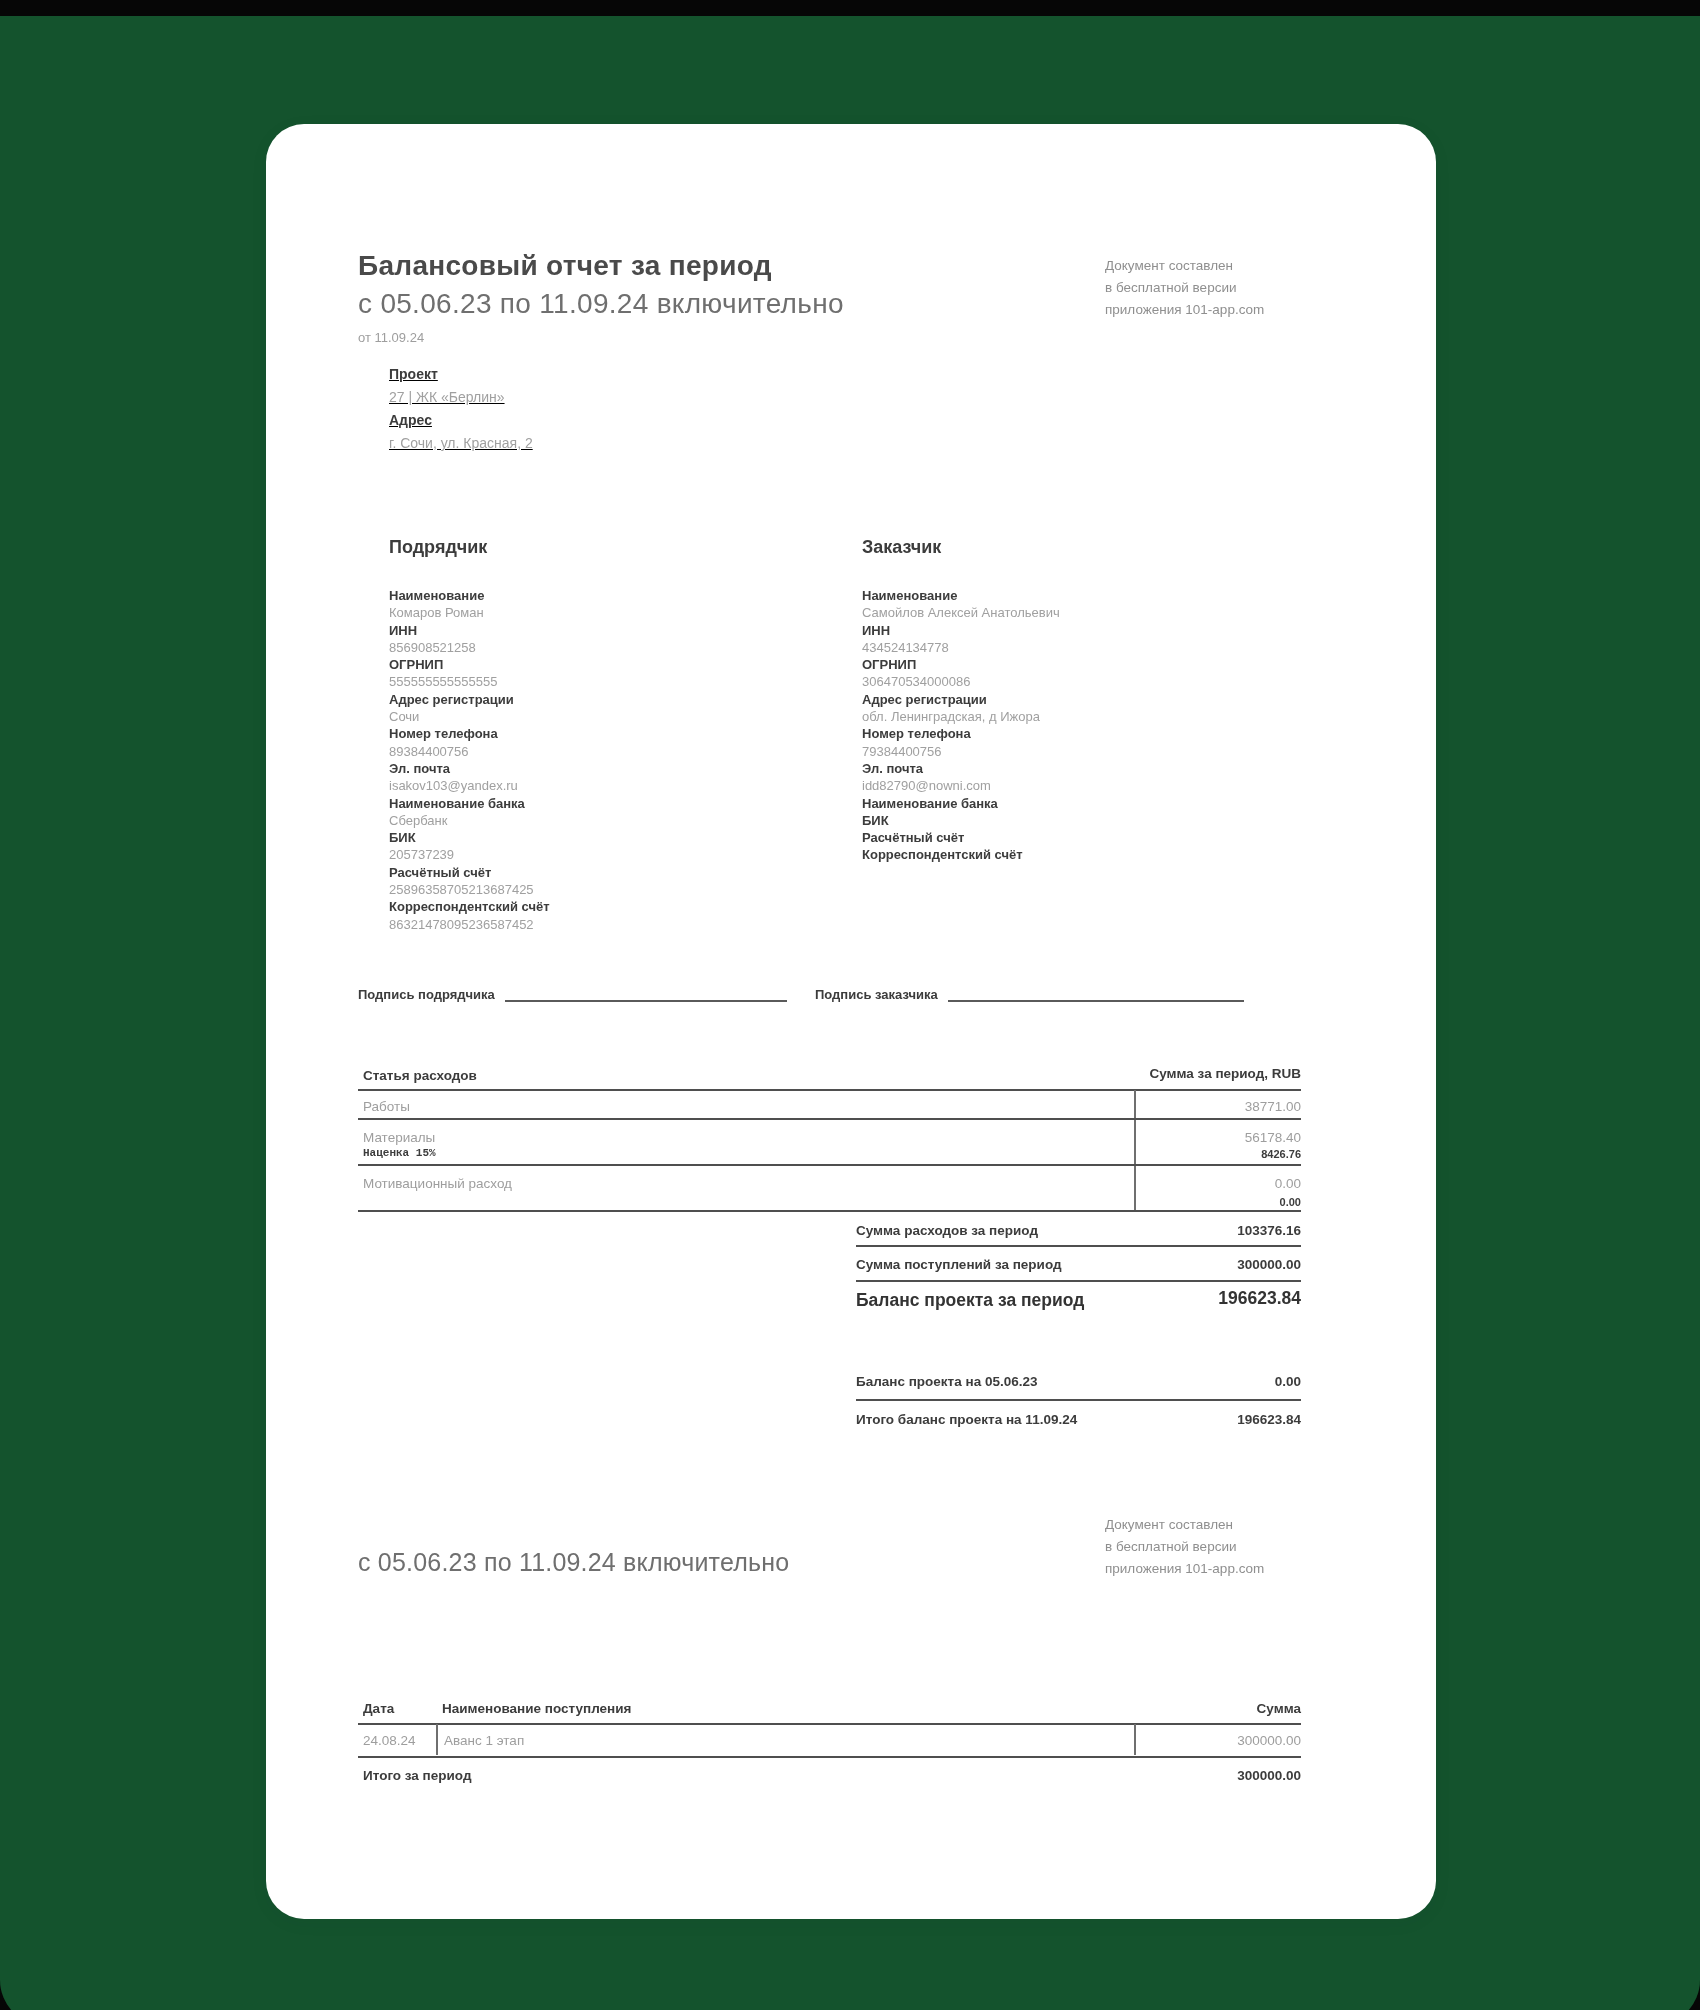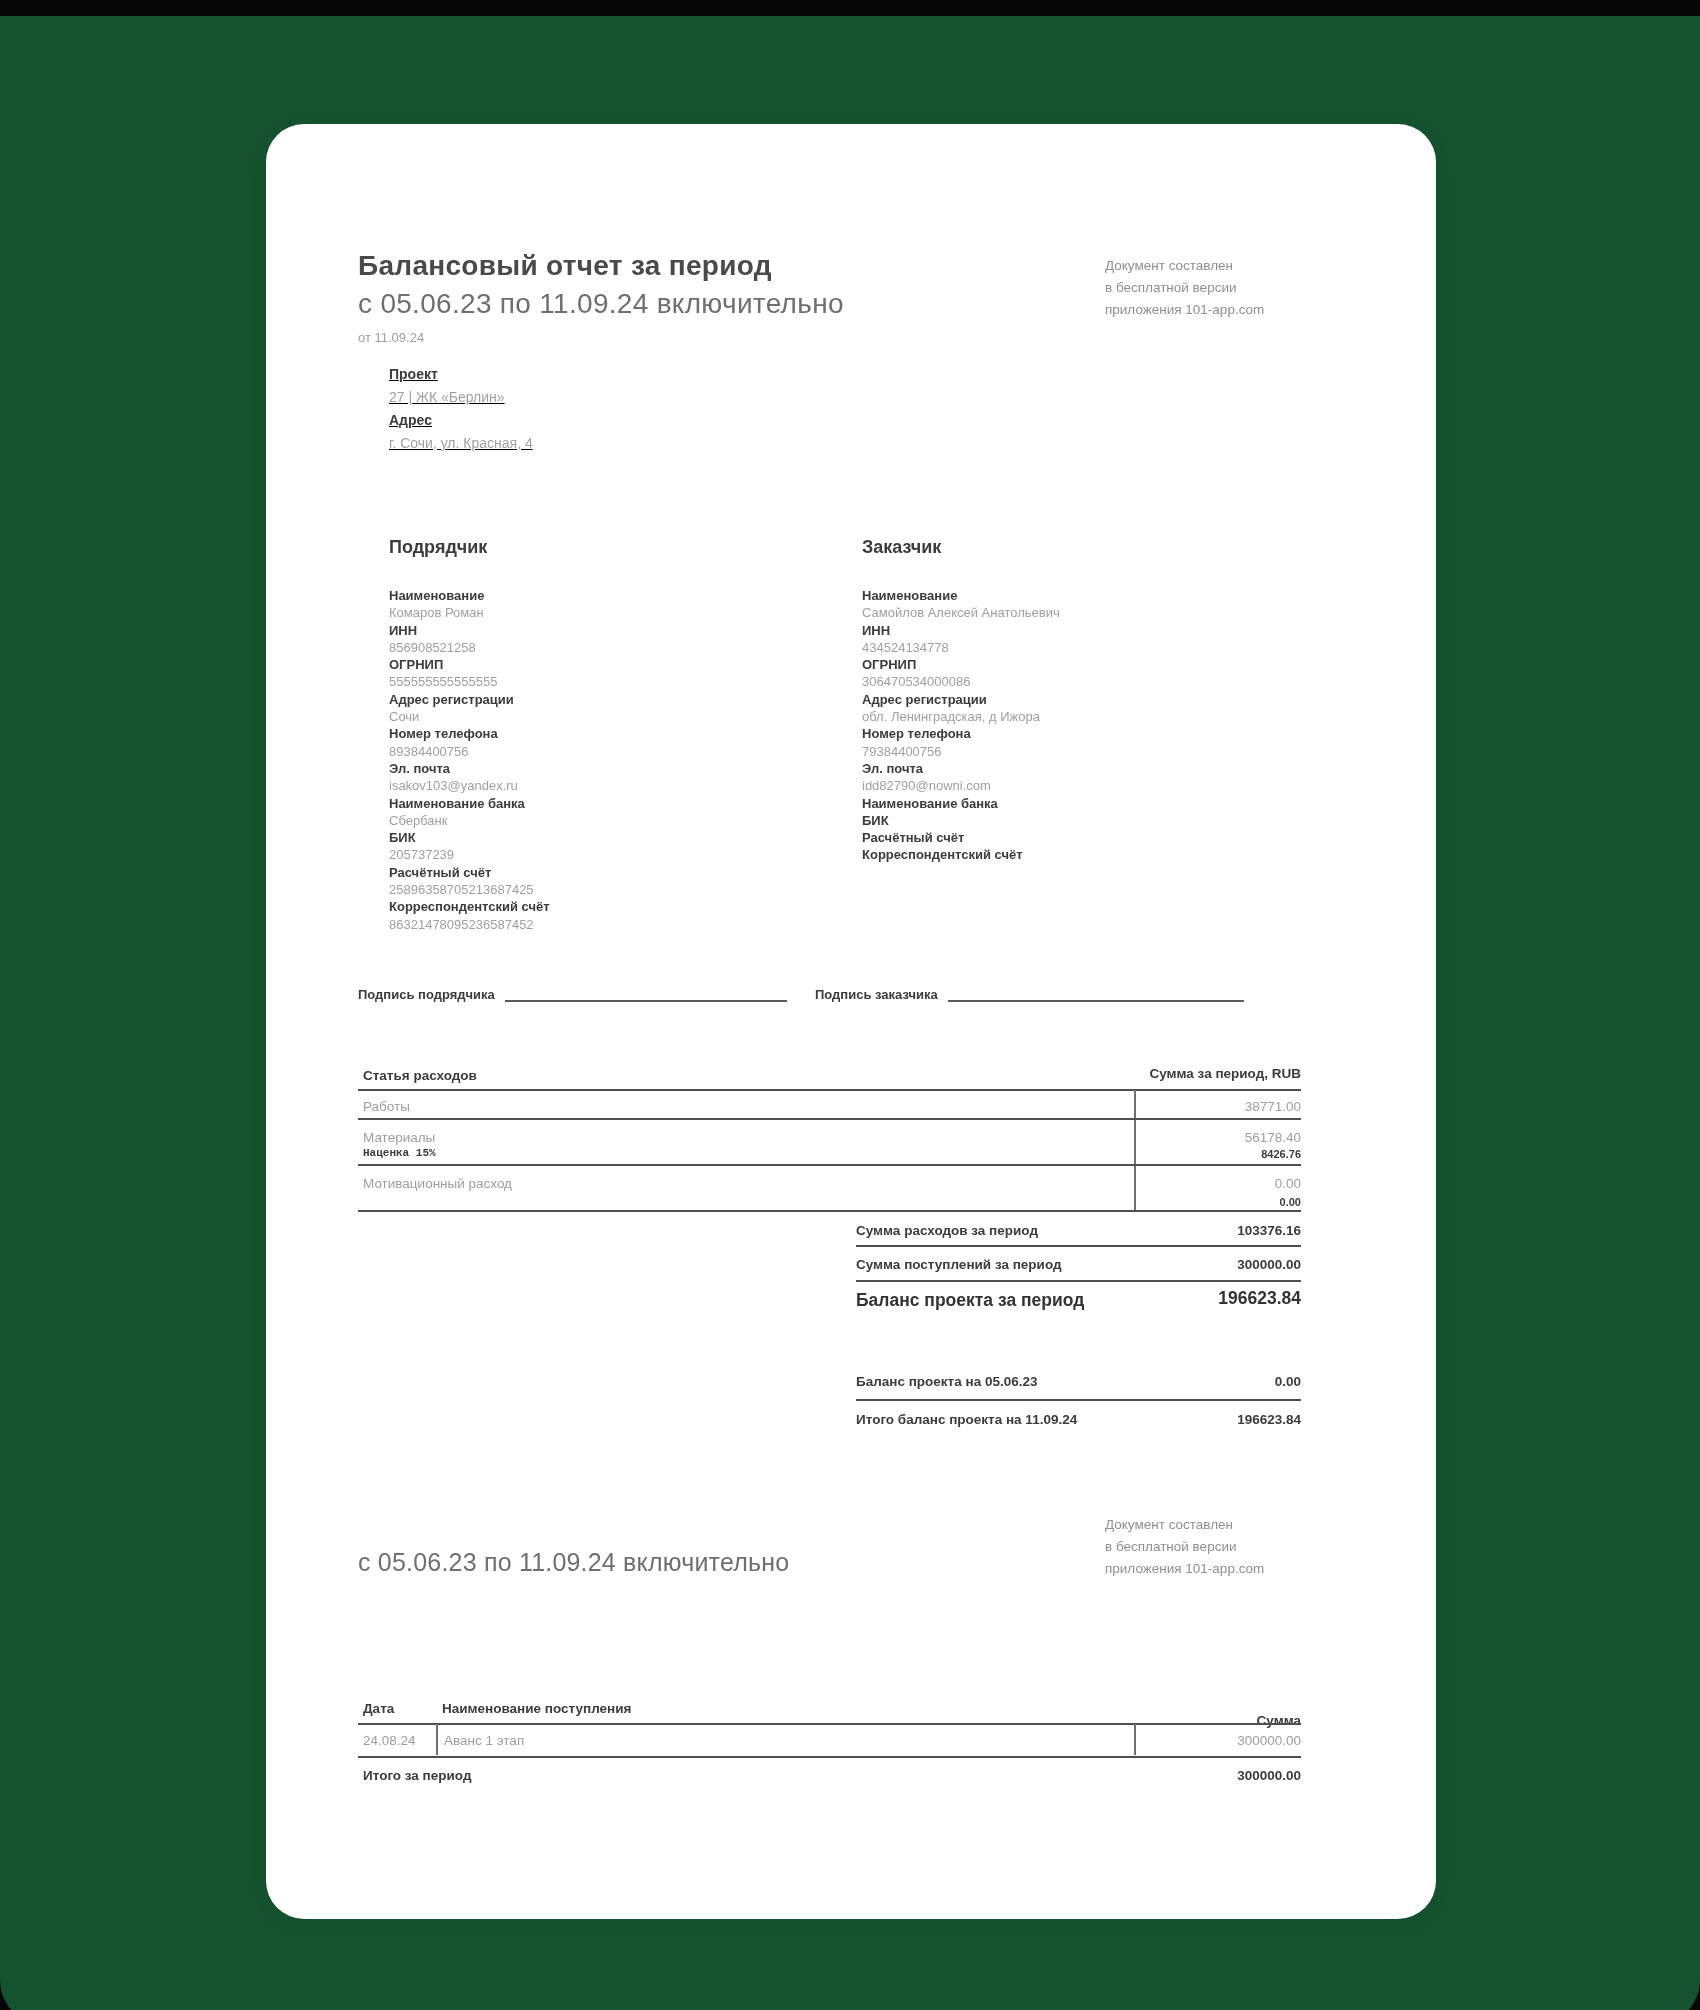--- a/index.html
+++ b/index.html
@@ -59,21 +59,21 @@
     <div class="abs wm" style="left:839px; top:131px;">
       <div>Документ составлен</div>
       <div>в бесплатной версии</div>
       <div>приложения 101-app.com</div>
     </div>
 
     <div class="abs" style="left:123px; top:239px;text-decoration:underline;">
       <div class="lbl">Проект</div>
       <div class="val">27 | ЖК «Берлин»</div>
       <div class="lbl">Адрес</div>
-      <div class="val">г. Сочи, ул. Красная, 4</div>
+      <div class="val">г. Сочи, ул. Красная, 2</div>
     </div>
 
     <div class="abs" style="left:123px; top:413px; width:440px;">
       <div class="party-heading">Подрядчик</div>
       <div class="fields">
         <div>
             <div class="flabel">Наименование</div>
             <div class="fvalue">Комаров Роман</div>
           </div>
         <div>
@@ -211,21 +211,21 @@
     <div class="abs doc-period2" style="left:92px; top:1424px;">с 05.06.23 по 11.09.24 включительно</div>
 
     <div class="abs wm" style="left:839px; top:1390px;">
       <div>Документ составлен</div>
       <div>в бесплатной версии</div>
       <div>приложения 101-app.com</div>
     </div>
 
     <div class="abs th" style="left:97px; top:1577px;">Дата</div>
     <div class="abs th" style="left:176px; top:1577px;">Наименование поступления</div>
-    <div class="abs th r-al" style="right:135px; top:1577px;margin-top:12px;">Сумма</div>
+    <div class="abs th r-al" style="right:135px; top:1577px;">Сумма</div>
 
     <div class="abs hline" style="left:92px; top:1599px; width:943px;"></div>
     <div class="abs vline" style="left:170px; top:1600px; height:31px;"></div>
     <div class="abs vline" style="left:868px; top:1600px; height:31px;"></div>
 
     <div class="abs td" style="left:97px; top:1609px;">24.08.24</div>
     <div class="abs td" style="left:178px; top:1609px;">Аванс 1 этап</div>
     <div class="abs td r-al" style="right:135px; top:1609px;">300000.00</div>
 
     <div class="abs hline" style="left:92px; top:1632px; width:943px;"></div>

